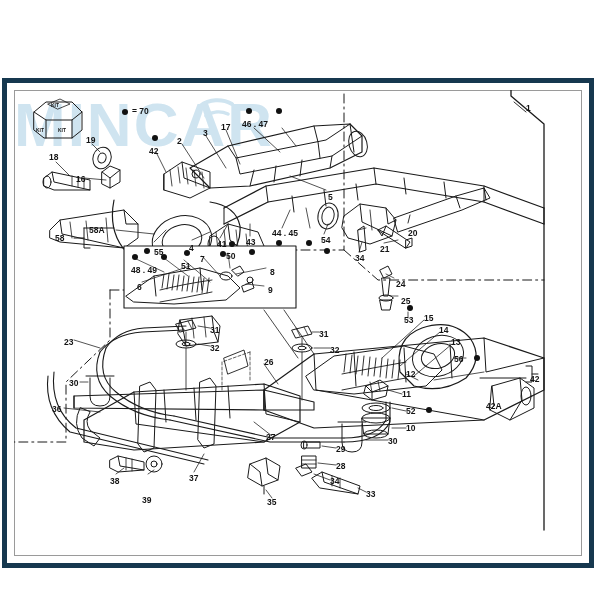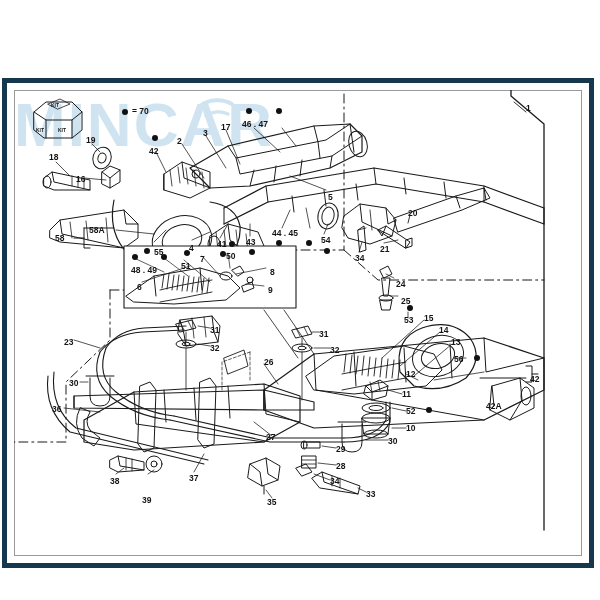--- a/index.html
+++ b/index.html
@@ -421,21 +421,21 @@
         <span class="lbl sz-n" style="left: 512px; top: 14px;">1</span>
         <span class="lbl sz-n" style="left: 35px; top: 63px;">18</span>
         <span class="lbl sz-n" style="left: 72px; top: 46px;">19</span>
         <span class="lbl sz-n" style="left: 62px; top: 85px;">16</span>
         <span class="lbl sz-n" style="left: 135px; top: 57px;">42</span>
         <span class="lbl sz-n" style="left: 163px; top: 47px;">2</span>
         <span class="lbl sz-n" style="left: 189px; top: 39px;">3</span>
         <span class="lbl sz-n" style="left: 207px; top: 33px;">17</span>
         <span class="lbl sz-n" style="left: 228px; top: 30px;">46 . 47</span>
         <span class="lbl sz-n" style="left: 314px; top: 103px;">5</span>
-        <span class="lbl sz-n" style="left: 394px; top: 119px; text-align: right;">20</span>
+        <span class="lbl sz-n" style="left: 394px; top: 139px; text-align: right;">20</span>
         <span class="lbl sz-n" style="left: 41px; top: 144px;">58</span>
         <span class="lbl sz-n" style="left: 75px; top: 136px;">58A</span>
         <span class="lbl sz-n" style="left: 140px; top: 158px;">55</span>
         <span class="lbl sz-n" style="left: 175px; top: 154px;">4</span>
         <span class="lbl sz-n" style="left: 203px; top: 150px;">41</span>
         <span class="lbl sz-n" style="left: 232px; top: 148px;">43</span>
         <span class="lbl sz-n" style="left: 258px; top: 139px;">44 . 45</span>
         <span class="lbl sz-n" style="left: 307px; top: 146px;">54</span>
         <span class="lbl sz-n" style="left: 341px; top: 164px;">34</span>
         <span class="lbl sz-n" style="left: 366px; top: 155px;">21</span>

